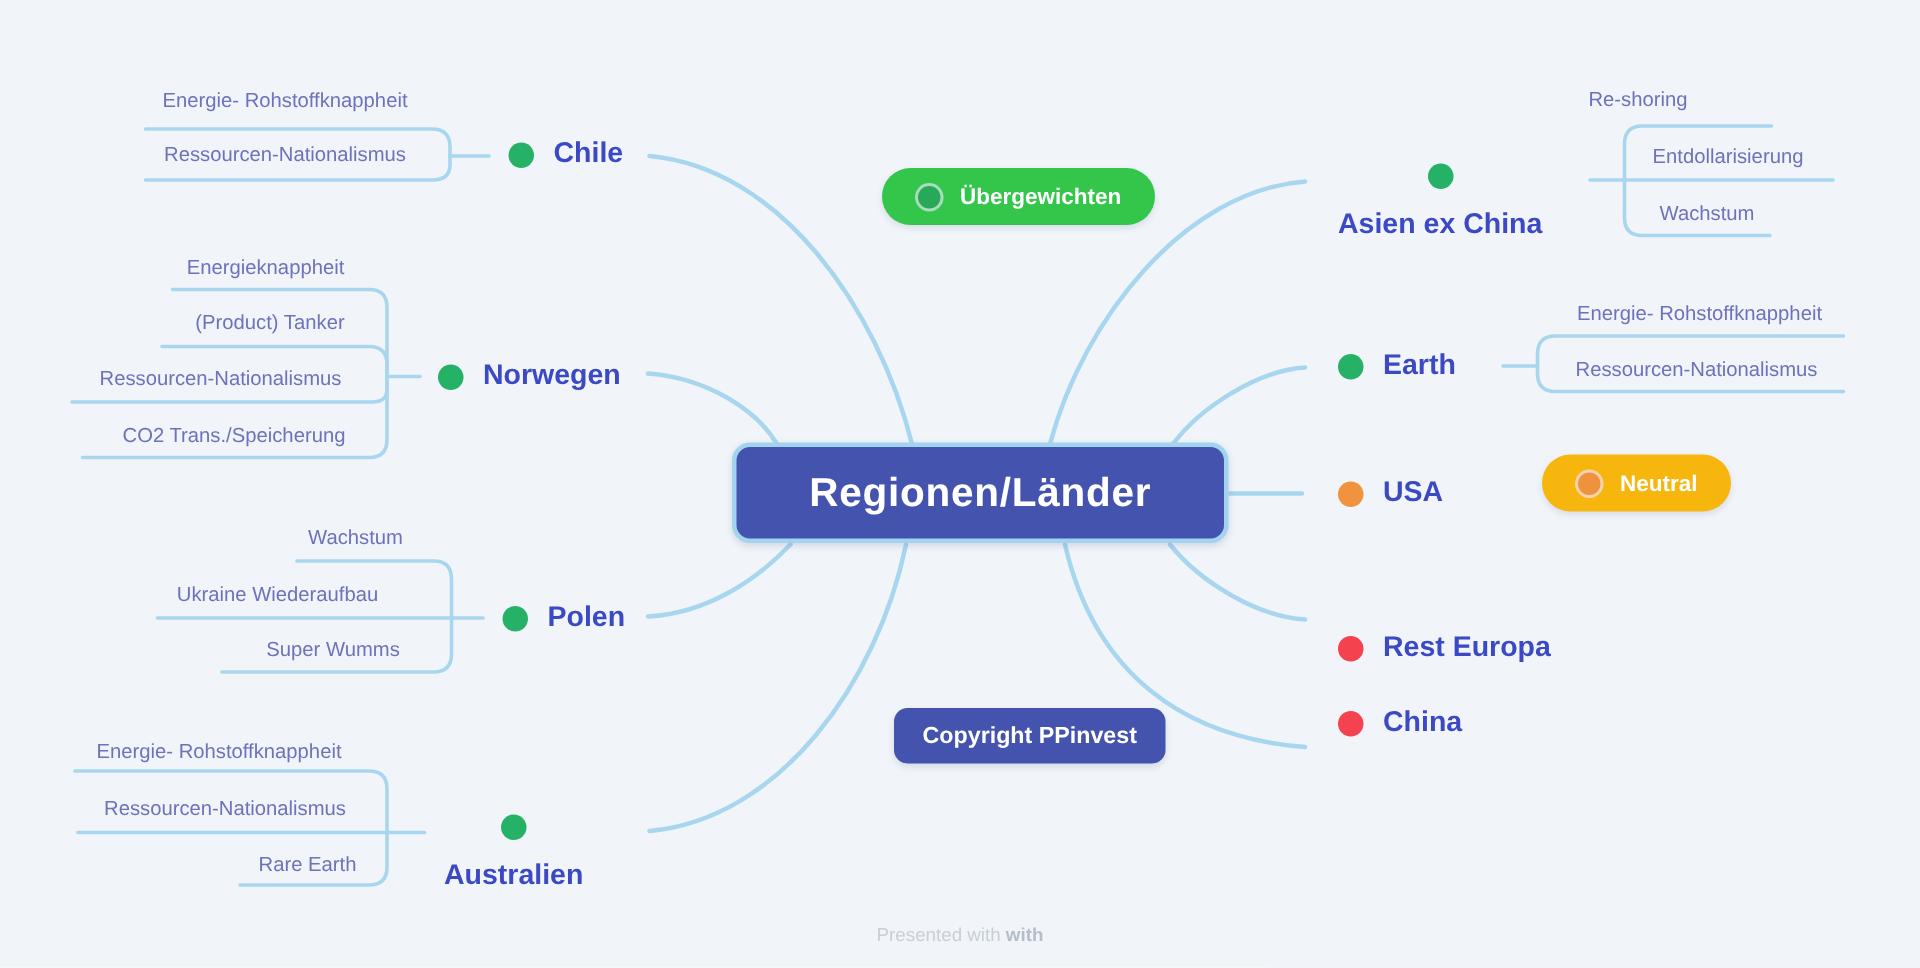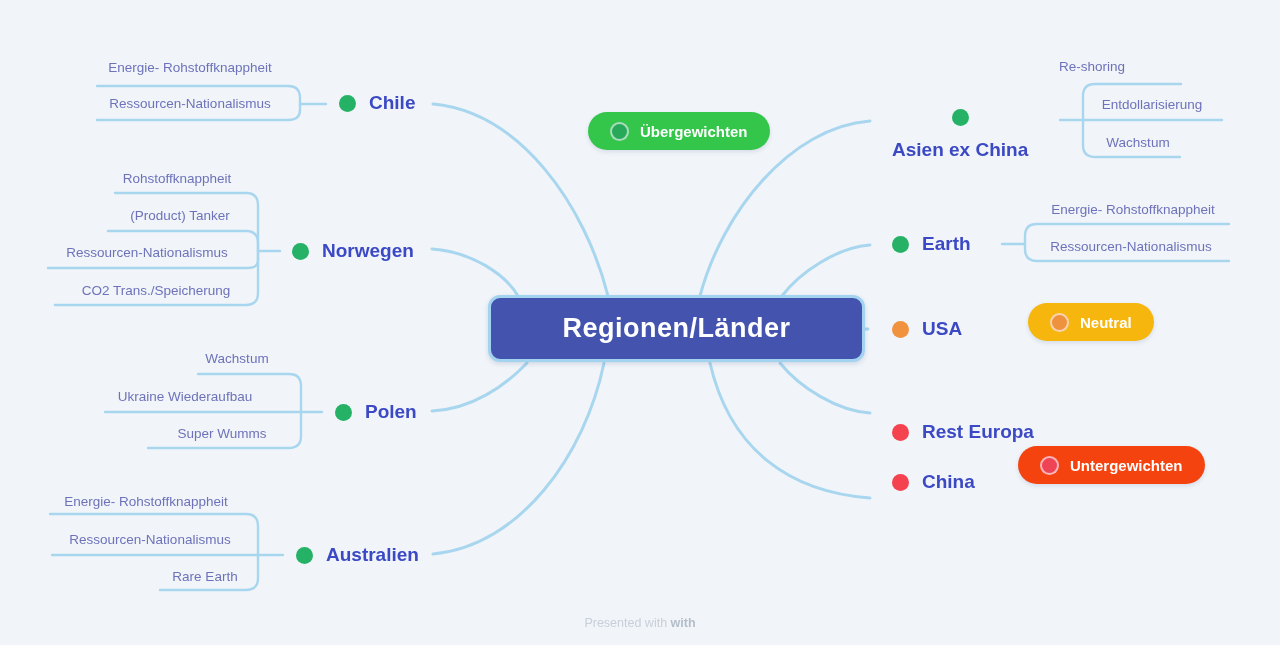--- a/index.html
+++ b/index.html
@@ -5,21 +5,21 @@
   html,body{margin:0;padding:0;}
   #canvas{
     position:relative;
     width:1280px;height:645px;
     background:#f1f5f9;
     overflow:hidden;
     font-family:"Liberation Sans",sans-serif;
   }
   #wires{position:absolute;left:0;top:0;}
   .central{
-    position:absolute;left:488px;top:295px;width:377px;height:67px;
+    position:absolute;left:488px;top:295px;width:331px;height:67px;
     background:#4353ae;border:3px solid #a3d4ef;border-radius:12px;
     box-sizing:border-box;display:flex;align-items:center;justify-content:center;
     color:#ffffff;font-size:27px;font-weight:bold;letter-spacing:.5px;
     box-shadow:0 2px 5px rgba(60,80,140,.18);
   }
   .branch{
     position:absolute;height:24px;display:flex;align-items:center;gap:13px;
     white-space:nowrap;
   }
   .branch .label{color:#3b49c4;font-size:19px;font-weight:bold;}
@@ -115,21 +115,21 @@
     <span class="label">Chile</span>
   </div>
   <div class="branch" style="left:292px;top:239px;">
     <span class="dot overweight"></span>
     <span class="label">Norwegen</span>
   </div>
   <div class="branch" style="left:335px;top:400px;">
     <span class="dot overweight"></span>
     <span class="label">Polen</span>
   </div>
-  <div class="branch" style="left:296px;top:543px;">
+  <div class="branch" style="left:296px;top:543px;flex-direction:column;">
     <span class="dot overweight"></span>
     <span class="label">Australien</span>
   </div>
   <div class="branch" style="left:892px;top:109px;flex-direction:column;">
     <span class="dot overweight"></span>
     <span class="label">Asien ex China</span>
   </div>
   <div class="branch" style="left:892px;top:232px;">
     <span class="dot overweight"></span>
     <span class="label">Earth</span>
@@ -143,21 +143,21 @@
     <span class="label">Rest Europa</span>
   </div>
   <div class="branch" style="left:892px;top:470px;">
     <span class="dot underweight"></span>
     <span class="label">China</span>
   </div>
 
   <div class="sub" style="left:190px;top:67px;">Energie- Rohstoffknappheit</div>
   <div class="sub" style="left:190px;top:103px;">Ressourcen-Nationalismus</div>
 
-  <div class="sub" style="left:177px;top:178px;">Rohstoffknappheit</div>
+  <div class="sub" style="left:177px;top:178px;">Energieknappheit</div>
   <div class="sub" style="left:180px;top:215px;">(Product) Tanker</div>
   <div class="sub" style="left:147px;top:252px;">Ressourcen-Nationalismus</div>
   <div class="sub" style="left:156px;top:290px;">CO2 Trans./Speicherung</div>
 
   <div class="sub" style="left:237px;top:358px;">Wachstum</div>
   <div class="sub" style="left:185px;top:396px;">Ukraine Wiederaufbau</div>
   <div class="sub" style="left:222px;top:433px;">Super Wumms</div>
 
   <div class="sub" style="left:146px;top:501px;">Energie- Rohstoffknappheit</div>
   <div class="sub" style="left:150px;top:539px;">Ressourcen-Nationalismus</div>
@@ -171,24 +171,21 @@
   <div class="sub" style="left:1131px;top:246px;">Ressourcen-Nationalismus</div>
 
   <div class="badge overweight" style="left:588px;top:112px;align-items:center;">
     <span class="ring"></span>
     <span>Übergewichten</span>
   </div>
   <div class="badge neutral" style="left:1028px;top:303px;">
     <span class="ring"></span>
     <span>Neutral</span>
   </div>
-  <div class="badge underweight" style="left:1018px;top:446px;">
-    <span class="ring"></span>
-    <span>Untergewichten</span>
-  </div>
 
+  <div class="copyright">Copyright PPinvest</div>
 
   <div class="footer">
     <span>Presented with</span>
     <b>with</b>
   </div>
 
 </div>
 
 </body></html>

